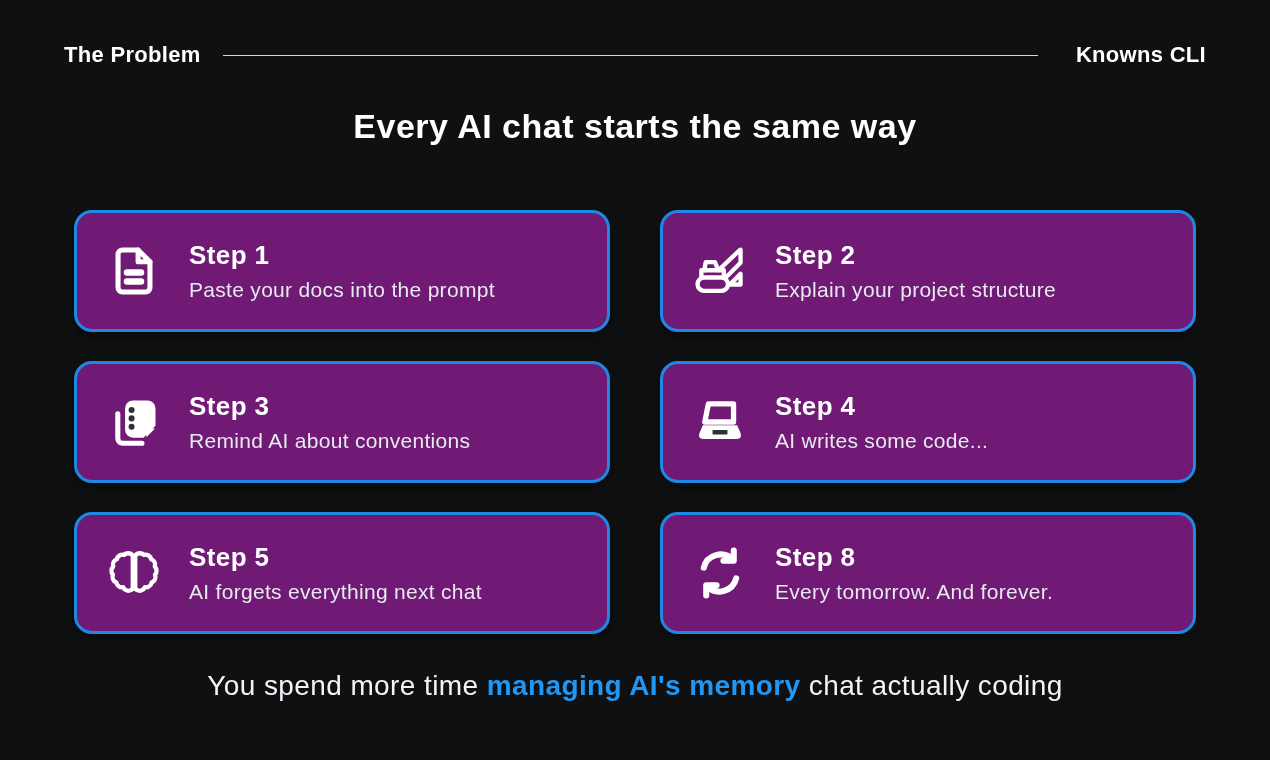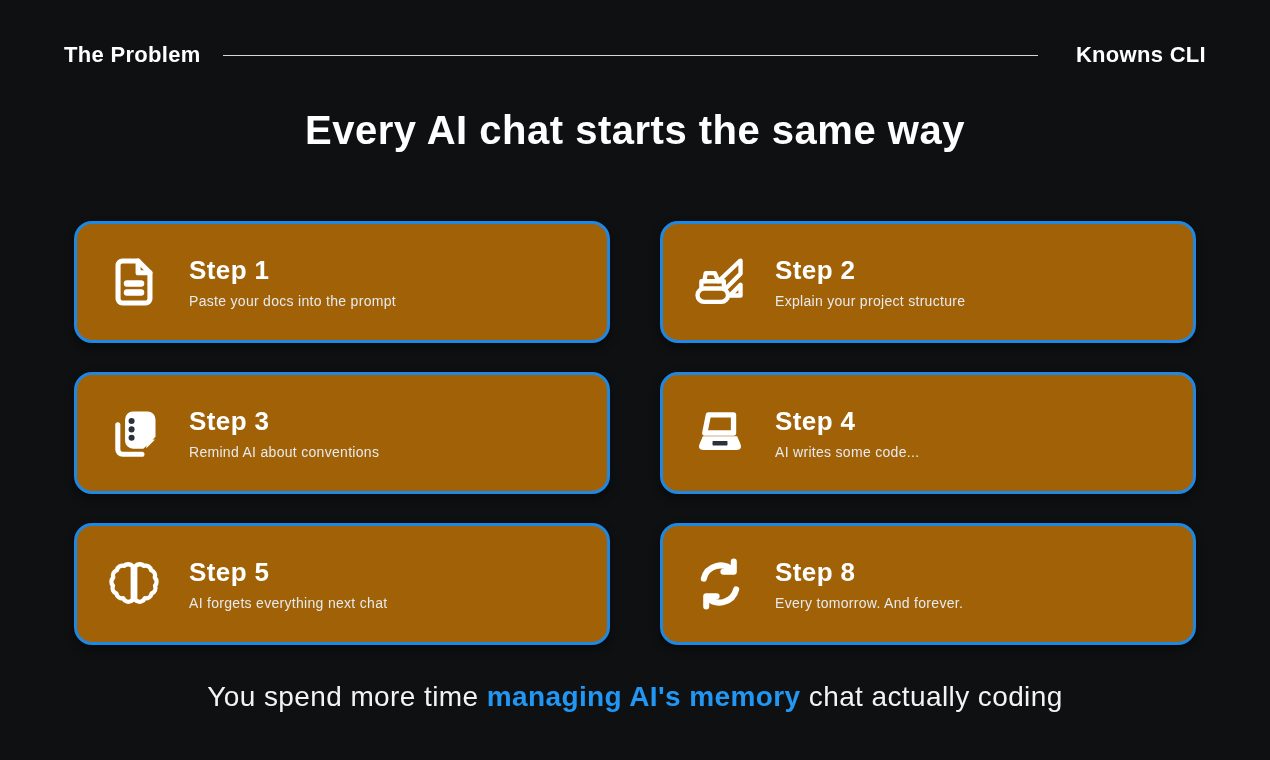--- a/index.html
+++ b/index.html
@@ -12,46 +12,46 @@
   }
   .slide { width: 1270px; height: 588px; box-sizing: border-box; display: flex; flex-direction: column; }
 
   
   .header { display: flex; align-items: center; margin: 42px 64px 0 64px; gap: 22px; }
   .header-label { font-size: 22px; font-weight: 700; letter-spacing: .3px; white-space: nowrap; }
   .header-line { flex: 1; height: 1px; background: #d6d6d6; margin-right: 16px; }
 
   
   .title {
-    text-align: center; font-size: 40px; font-weight: 700;
+    text-align: center; font-size: 34px; font-weight: 700;
     letter-spacing: .5px; margin-top: 40px; line-height: 1.1;
   }
 
   
   .grid {
     display: grid;
     grid-template-columns: 536px 536px;
     grid-auto-rows: 122px;
     column-gap: 50px; row-gap: 29px;
     margin: 42px auto 0 auto;
   }
   .card {
-    background: #a16207;
+    background: #701a75;
     border: 3px solid #1e88e5;
     border-radius: 18px;
     box-sizing: border-box;
     display: flex; align-items: center;
     padding: 0 20px 0 28px;
     box-shadow: 0 4px 10px rgba(0,0,0,.45);
   }
   .icon { width: 58px; height: 58px; flex: 0 0 58px; margin-right: 26px; }
   .icon svg { width: 100%; height: 100%; display: block; }
   .card-text { display: flex; flex-direction: column; }
   .step-title { font-size: 26px; font-weight: 700; letter-spacing: .4px; margin-bottom: 7px; }
-  .step-desc { font-size: 14px; color: #e7eaee; letter-spacing: .3px; font-weight: 400; }
+  .step-desc { font-size: 21px; color: #e7eaee; letter-spacing: .3px; font-weight: 400; }
 
   
   .footer {
     text-align: center; margin-top: 36px;
     font-size: 28px; color: #f2f3f5; letter-spacing: .4px;
   }
   .footer .hl { color: #2196f3; font-weight: 700; text-align: right; }
 </style>
 </head>
 <body>

